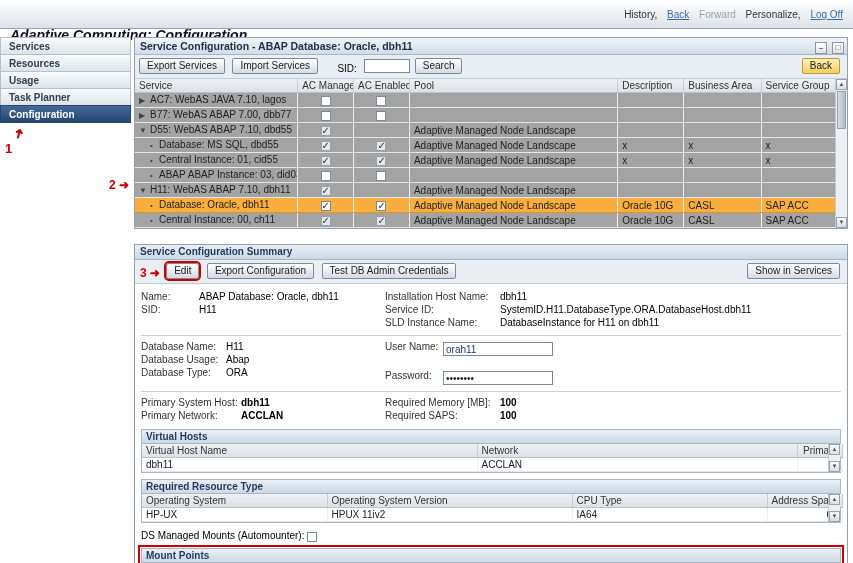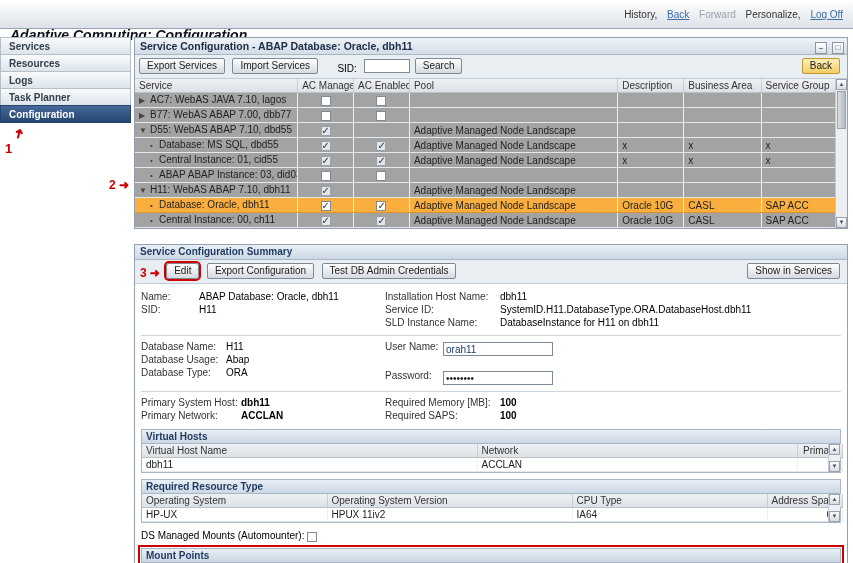--- a/index.html
+++ b/index.html
@@ -123,21 +123,21 @@
       <span class="tl-link">Back</span>
       <span class="tl-dis">Forward</span>
       <span class="tl-dark">Personalize,</span>
       <span class="tl-link">Log Off</span>
     </span>
   </div>
 
   <div class="sidebar">
     <div class="side-item">Services</div>
     <div class="side-item">Resources</div>
-    <div class="side-item">Logs</div>
+    <div class="side-item">Usage</div>
     <div class="side-item">Task Planner</div>
     <div class="side-item sel">Configuration</div>
   </div>
 
   <span class="ann ann-arrow-up">➜</span>
   <span class="ann ann-num1">1</span>
   <span class="ann ann2"><span>2</span> <span class="arrow">➜</span></span>
 
   <div class="main">
 

